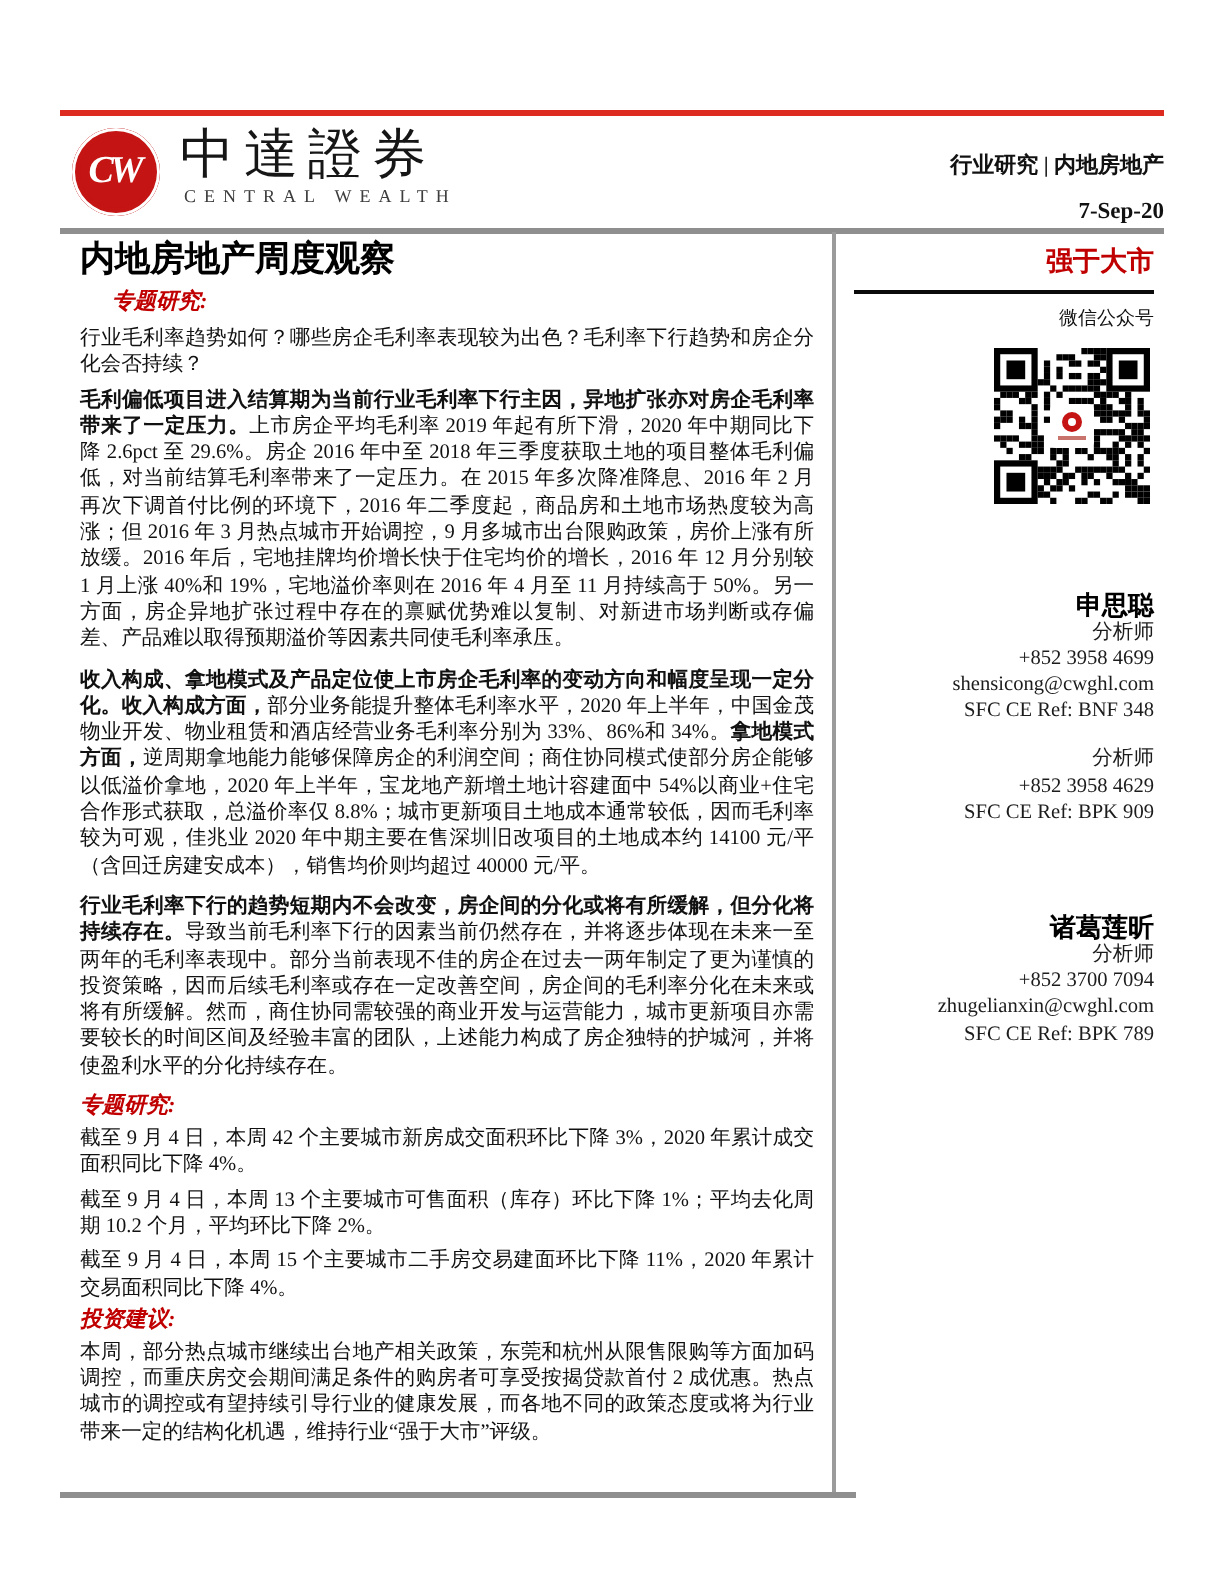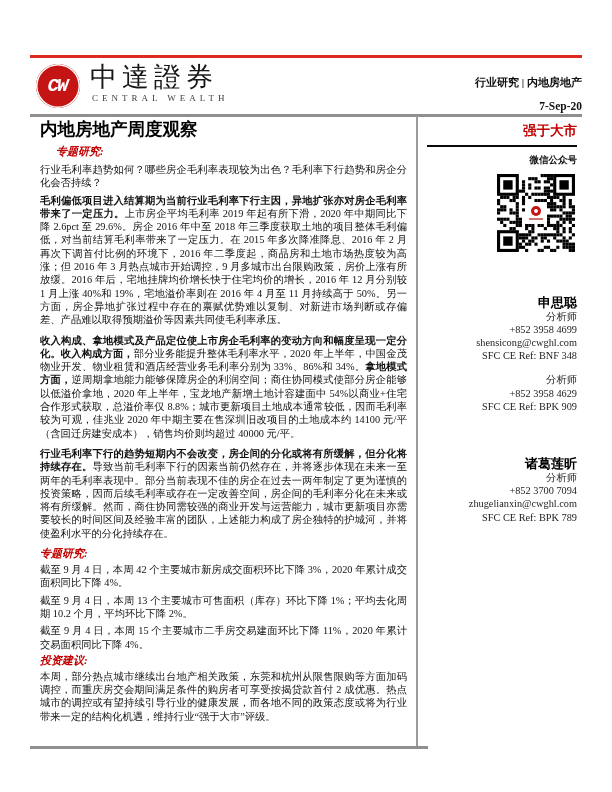--- a/index.html
+++ b/index.html
@@ -10,21 +10,21 @@
   
   .top-red-line{position:absolute;left:30px;top:55px;width:552px;height:3px;background:var(--red-line);}
   .header{position:absolute;left:30px;top:62px;width:552px;height:52px;}
   .logo-circle{
     position:absolute;left:6px;top:2px;width:44px;height:44px;border-radius:50%;
     background:var(--logo-red);display:flex;align-items:center;justify-content:center;
     box-shadow:inset 0 0 0 1.5px #fff, inset 0 0 0 4px var(--logo-red);
   }
   .logo-circle span{
     color:#fff;font-weight:bold;font-style:italic;font-size:19px;letter-spacing:-2px;
-    font-family:Liberation Mono, monospace;transform:translateX(-1px);text-align:right;
+    font-family:Liberation Serif, serif;transform:translateX(-1px);text-align:right;
   }
   .brand-cn{position:absolute;left:60px;top:0px;font-size:27px;font-weight:400;letter-spacing:5px;color:#161616;line-height:30px;}
   .brand-en{position:absolute;left:62px;top:31px;font-size:9px;letter-spacing:4px;color:#3d3d3d;}
   .header-category{position:absolute;right:0;top:13px;font-size:11px;font-weight:700;color:#111;}
   .header-date{position:absolute;right:0;top:38px;font-size:11.5px;font-weight:700;color:#111;}
   .header-gray-line{position:absolute;left:30px;top:114px;width:552px;height:2.5px;background:var(--gray-line);}
   
   .v-divider{position:absolute;left:416px;top:116px;width:1.5px;height:631px;background:#9b9b9b;}
   .bottom-line{position:absolute;left:30px;top:746px;width:398px;height:2.5px;background:var(--gray-line);}
   
@@ -37,21 +37,21 @@
   .main-col p.intro{margin-bottom:4px;}
   .main-col p.data-item{margin-bottom:4px;}
   .main-col p.data-item.last{margin-bottom:3px;}
   .main-col p.advice{margin-bottom:0;}
   .b{font-weight:700;}
   
   .sidebar{position:absolute;left:427px;top:122px;width:150px;text-align:right;}
   .rating{font-size:13.5px;font-weight:700;color:var(--red-text);line-height:17px;}
   .rating-note{font-size:10.5px;color:#222;line-height:13px;margin-top:3px;}
   .sidebar-divider{height:1.5px;background:#0a0a0a;margin:6px 0 7px 0;}
-  .wechat-label{font-size:9.5px;font-weight:700;line-height:12px;color:#111;}
+  .wechat-label{font-size:9.5px;font-weight:400;line-height:12px;color:#111;}
   .qr-wrap{position:relative;width:78px;height:78px;margin:8px 2px 17px auto;}
   .qr-logo{
     position:absolute;left:28px;top:28px;width:22px;height:22px;background:#fff;border-radius:3px;
     display:flex;flex-direction:column;align-items:center;justify-content:center;
   }
   .qr-logo .dot{width:10px;height:10px;border-radius:50%;background:#fff;border:3px solid var(--logo-red);box-sizing:border-box;}
   .qr-logo .tx{width:14px;height:2px;background:#c9736d;margin-top:2px;}
   .analyst{margin-bottom:11px;}
   .analyst .name{font-size:13px;font-weight:700;line-height:14px;color:#000;margin-top:44px;}
   .analyst .role,.analyst .phone,.analyst .email,.analyst .sfc{font-size:10.3px;line-height:13.2px;color:#1c1c1c;}

